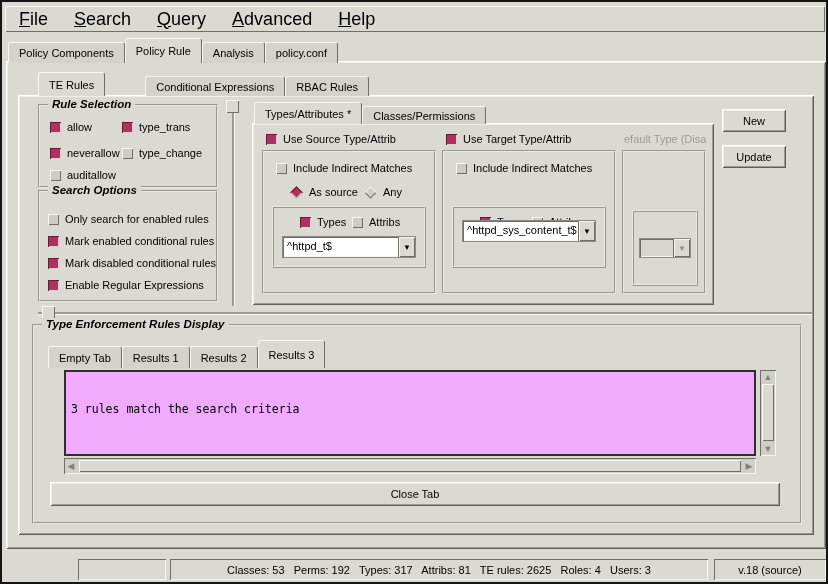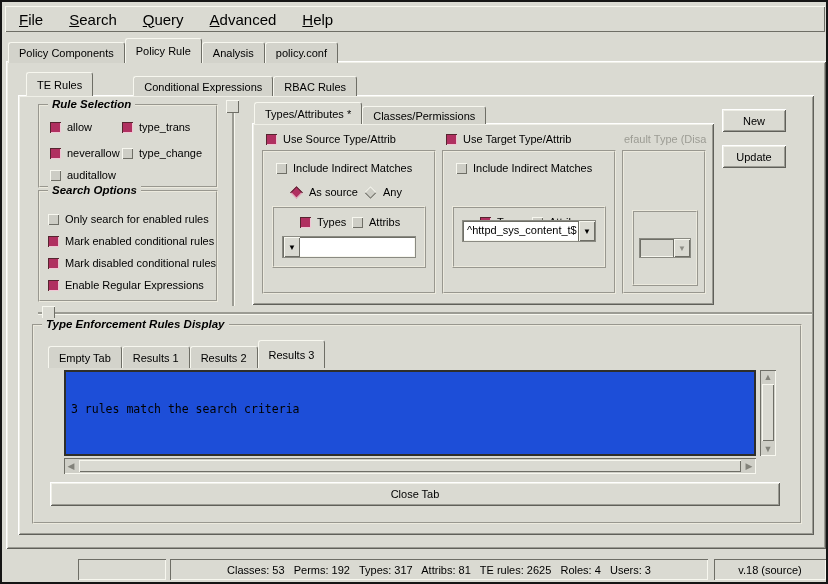--- a/index.html
+++ b/index.html
@@ -13,21 +13,21 @@
     border:2px solid #151515;overflow:hidden;}
   .abs{position:absolute;}
   .raised{box-shadow:inset 1px 1px 0 var(--light),inset -1px -1px 0 var(--dark);}
   .raised2{box-shadow:inset 1px 1px 0 #ffffff,inset -1px -1px 0 #5f5f59,
            inset 2px 2px 0 #efefe7,inset -2px -2px 0 var(--mid);}
   .groupbox{border:2px groove #eceade;}
   .group-title{position:absolute;top:-8px;left:8px;background:var(--bg);padding:0 4px;
     font-weight:bold;font-style:italic;font-size:11.5px;white-space:nowrap;}
   
   .menubar{display:flex;align-items:center;gap:26px;padding-left:14px;background:var(--bg);}
-  .mi{font-size:15px;cursor:default;}
+  .mi{font-size:18px;cursor:default;}
   
   .tabrow{display:flex;align-items:flex-end;}
   .tab{position:relative;background:var(--bg2);border-top:1px solid var(--light);
     border-left:1px solid var(--light);border-right:1px solid var(--dark);
     border-radius:3px 3px 0 0;padding:0 10px;display:flex;align-items:center;
     white-space:nowrap;cursor:default;}
   .tab.active{background:var(--bg);z-index:3;}
   
   .cbrow{display:flex;align-items:center;gap:6px;white-space:nowrap;cursor:default;}
   .cb{width:11px;height:11px;flex:0 0 11px;background:#cdcdc5;
@@ -89,21 +89,21 @@
         <span>Analysis</span>
       </div>
     <div class="tab" style="height:21px;margin-top:4px;">
         <span>policy.conf</span>
       </div>
   </div>
 
   <div class="abs raised2" style="left:16px;top:93px;width:796px;height:440px;"></div>
 
   <div class="abs tabrow" style="left:24px;top:70px;height:24px;z-index:3;">
-    <div class="tab active" style="height:24px;">
+    <div class="tab active" style="height:24px;margin-left:12px;">
         <span>TE Rules</span>
       </div>
     <div class="tab" style="height:20px;margin-top:4px;margin-left:40px;">
         <span>Conditional Expressions</span>
       </div>
     <div class="tab" style="height:20px;margin-top:4px;">
         <span>RBAC Rules</span>
       </div>
   </div>
 
@@ -184,20 +184,21 @@
     <div class="abs" style="left:8px;top:54px;width:154px;height:62px;border:2px ridge #eceade;">
       <div class="abs cbrow" style="left:26px;top:8px;">
         <span class="cb on"></span>
         <span>Types</span>
       </div>
       <div class="abs cbrow" style="left:78px;top:8px;">
         <span class="cb"></span>
         <span>Attribs</span>
       </div>
       <div class="abs combo" style="left:8px;top:28px;width:134px;height:22px;">
+        <span class="field">^httpd_t$</span>
         <span class="cbtn">▼</span>
       </div>
     </div>
   </div>
 
   <div class="abs cbrow" style="left:444px;top:131px;z-index:2;">
     <span class="cb on"></span>
     <span>Use Target Type/Attrib</span>
   </div>
   <div class="abs groupbox" style="left:440px;top:148px;width:174px;height:144px;">
@@ -252,21 +253,21 @@
           <span>Results 1</span>
         </div>
       <div class="tab" style="height:22px;margin-top:6px;">
           <span>Results 2</span>
         </div>
       <div class="tab active" style="height:28px;">
           <span>Results 3</span>
         </div>
     </div>
 
-    <div class="abs mono" style="left:30px;top:44px;width:692px;height:86px;background:#1d4ed8;border:2px solid #2e2e2a;padding:2px 5px;overflow:hidden;">
+    <div class="abs mono" style="left:30px;top:44px;width:692px;height:86px;background:#f0abfc;border:2px solid #2e2e2a;padding:2px 5px;overflow:hidden;">
       <div>3 rules match the search criteria</div>
       <div>&nbsp;</div>
       
       
       
     </div>
 
     <div class="abs trough" style="left:726px;top:44px;width:16px;height:86px;">
       <div class="abs sarr" style="left:2px;top:1px;width:12px;height:12px;">▲</div>
       <div class="abs thumb" style="left:2px;top:14px;width:12px;height:57px;"></div>

